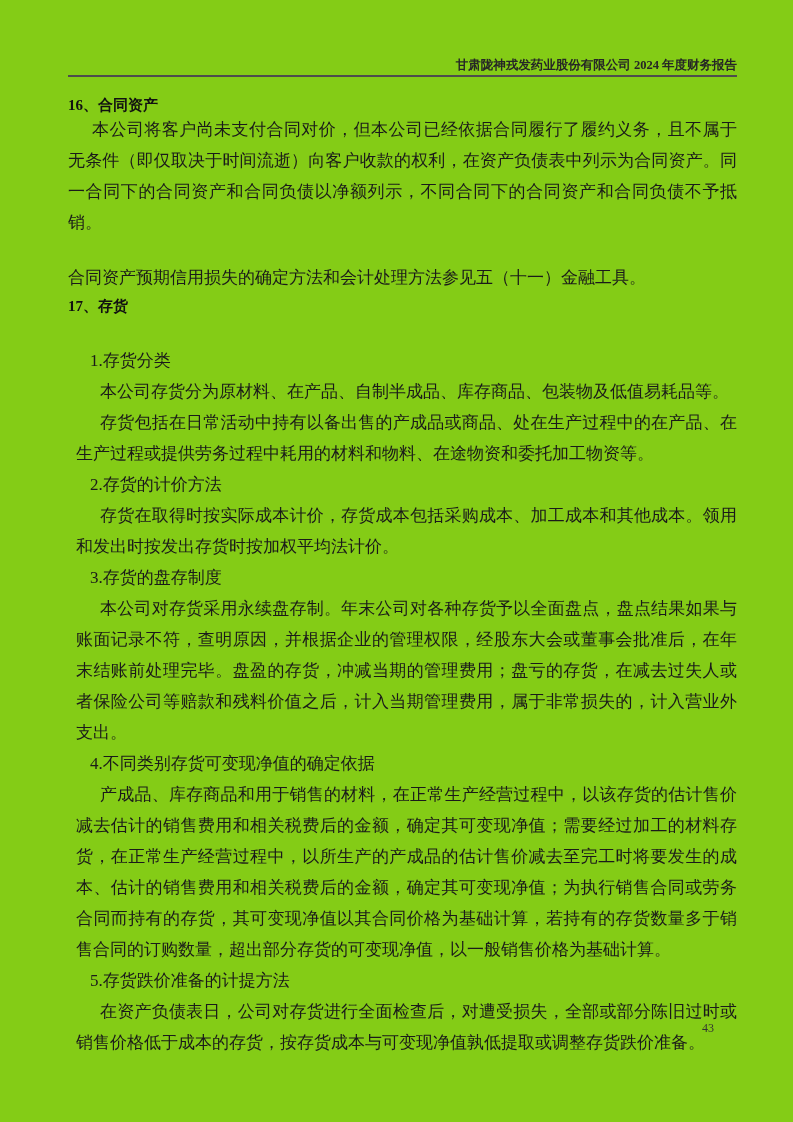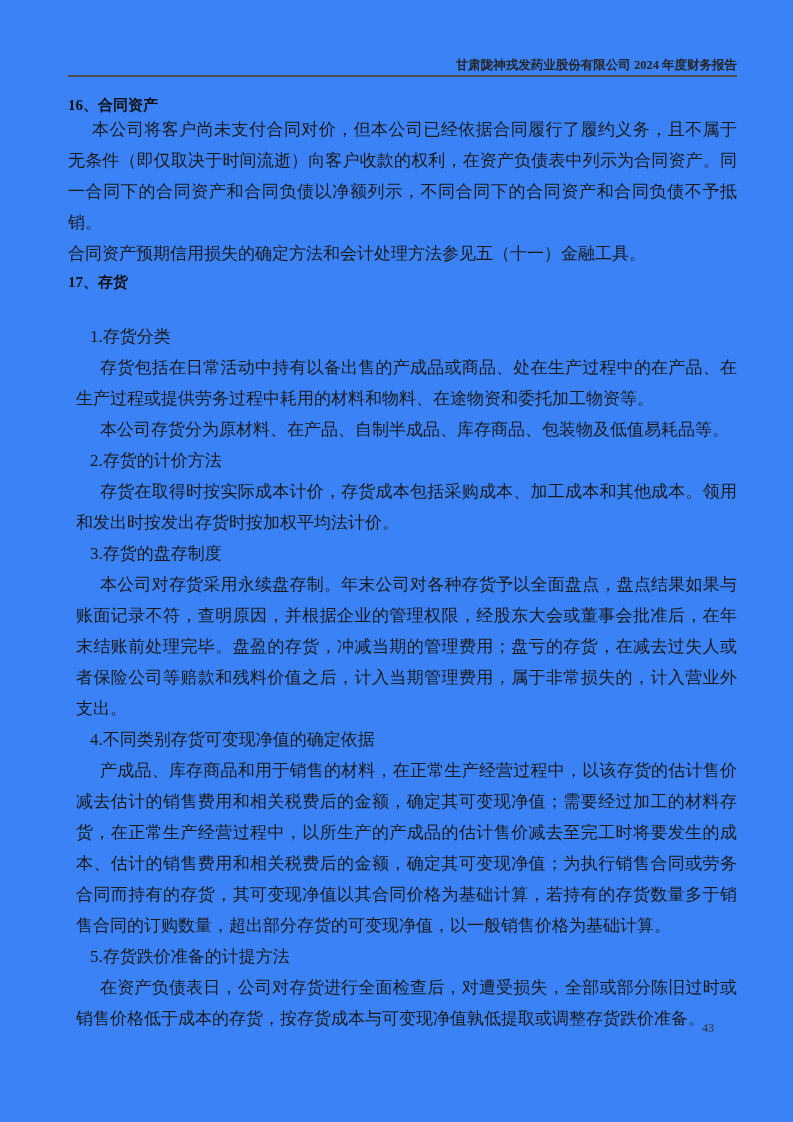--- a/index.html
+++ b/index.html
@@ -4,21 +4,21 @@
 <style>
   html, body {
     margin: 0;
     padding: 0;
     background: #ffffff;
   }
   .page {
     position: relative;
     width: 793px;
     height: 1122px;
-    background: #3b82f6;
+    background: #84cc16;
     box-sizing: border-box;
     padding: 58px 56px 0 68px;
     font-family: "Liberation Serif", "DejaVu Serif", serif;
     color: #1a1a1a;
     overflow: hidden;
   }
   .report-header {
     text-align: right;
     font-size: 12.5px;
     font-weight: bold;
@@ -39,21 +39,21 @@
   .body-text {
     font-size: 17px;
     line-height: 31px;
     text-align: justify;
     color: #1a1a1a;
   }
   p.para, p.para-noindent, p.subhead {
     margin: 0;
   }
   p.para { text-indent: 24px; }
-  p.para-noindent { text-indent: 0; }
+  p.para-noindent { text-indent: 0; margin-top: 24px; }
   p.subhead { text-indent: 14px; }
   .p16-main { margin-top: 28px; }
   .p16-note { margin-top: 48px; }
   .inv-blocks { margin-top: 30px; margin-left: 8px; }
   .page-number {
     position: absolute;
     left: 702px;
     top: 1021px;
     font-size: 12px;
     line-height: 14px;
@@ -71,22 +71,22 @@
 
   <div class="body-text">
     <p class="para p16-main">本公司将客户尚未支付合同对价，但本公司已经依据合同履行了履约义务，且不属于无条件（即仅取决于时间流逝）向客户收款的权利，在资产负债表中列示为合同资产。同一合同下的合同资产和合同负债以净额列示，不同合同下的合同资产和合同负债不予抵销。</p>
     <p class="para-noindent p16-note">合同资产预期信用损失的确定方法和会计处理方法参见五（十一）金融工具。</p>
   </div>
 
   <h2 class="section-heading h17">17、存货</h2>
 
   <div class="body-text inv-blocks">
     <p class="subhead">1.存货分类</p>
+    <p class="para">本公司存货分为原材料、在产品、自制半成品、库存商品、包装物及低值易耗品等。</p>
     <p class="para">存货包括在日常活动中持有以备出售的产成品或商品、处在生产过程中的在产品、在生产过程或提供劳务过程中耗用的材料和物料、在途物资和委托加工物资等。</p>
-    <p class="para">本公司存货分为原材料、在产品、自制半成品、库存商品、包装物及低值易耗品等。</p>
     <p class="subhead">2.存货的计价方法</p>
     <p class="para">存货在取得时按实际成本计价，存货成本包括采购成本、加工成本和其他成本。领用和发出时按发出存货时按加权平均法计价。</p>
     <p class="subhead">3.存货的盘存制度</p>
     <p class="para">本公司对存货采用永续盘存制。年末公司对各种存货予以全面盘点，盘点结果如果与账面记录不符，查明原因，并根据企业的管理权限，经股东大会或董事会批准后，在年末结账前处理完毕。盘盈的存货，冲减当期的管理费用；盘亏的存货，在减去过失人或者保险公司等赔款和残料价值之后，计入当期管理费用，属于非常损失的，计入营业外支出。</p>
     <p class="subhead">4.不同类别存货可变现净值的确定依据</p>
     <p class="para">产成品、库存商品和用于销售的材料，在正常生产经营过程中，以该存货的估计售价减去估计的销售费用和相关税费后的金额，确定其可变现净值；需要经过加工的材料存货，在正常生产经营过程中，以所生产的产成品的估计售价减去至完工时将要发生的成本、估计的销售费用和相关税费后的金额，确定其可变现净值；为执行销售合同或劳务合同而持有的存货，其可变现净值以其合同价格为基础计算，若持有的存货数量多于销售合同的订购数量，超出部分存货的可变现净值，以一般销售价格为基础计算。</p>
     <p class="subhead">5.存货跌价准备的计提方法</p>
     <p class="para">在资产负债表日，公司对存货进行全面检查后，对遭受损失，全部或部分陈旧过时或销售价格低于成本的存货，按存货成本与可变现净值孰低提取或调整存货跌价准备。</p>
   </div>
 

